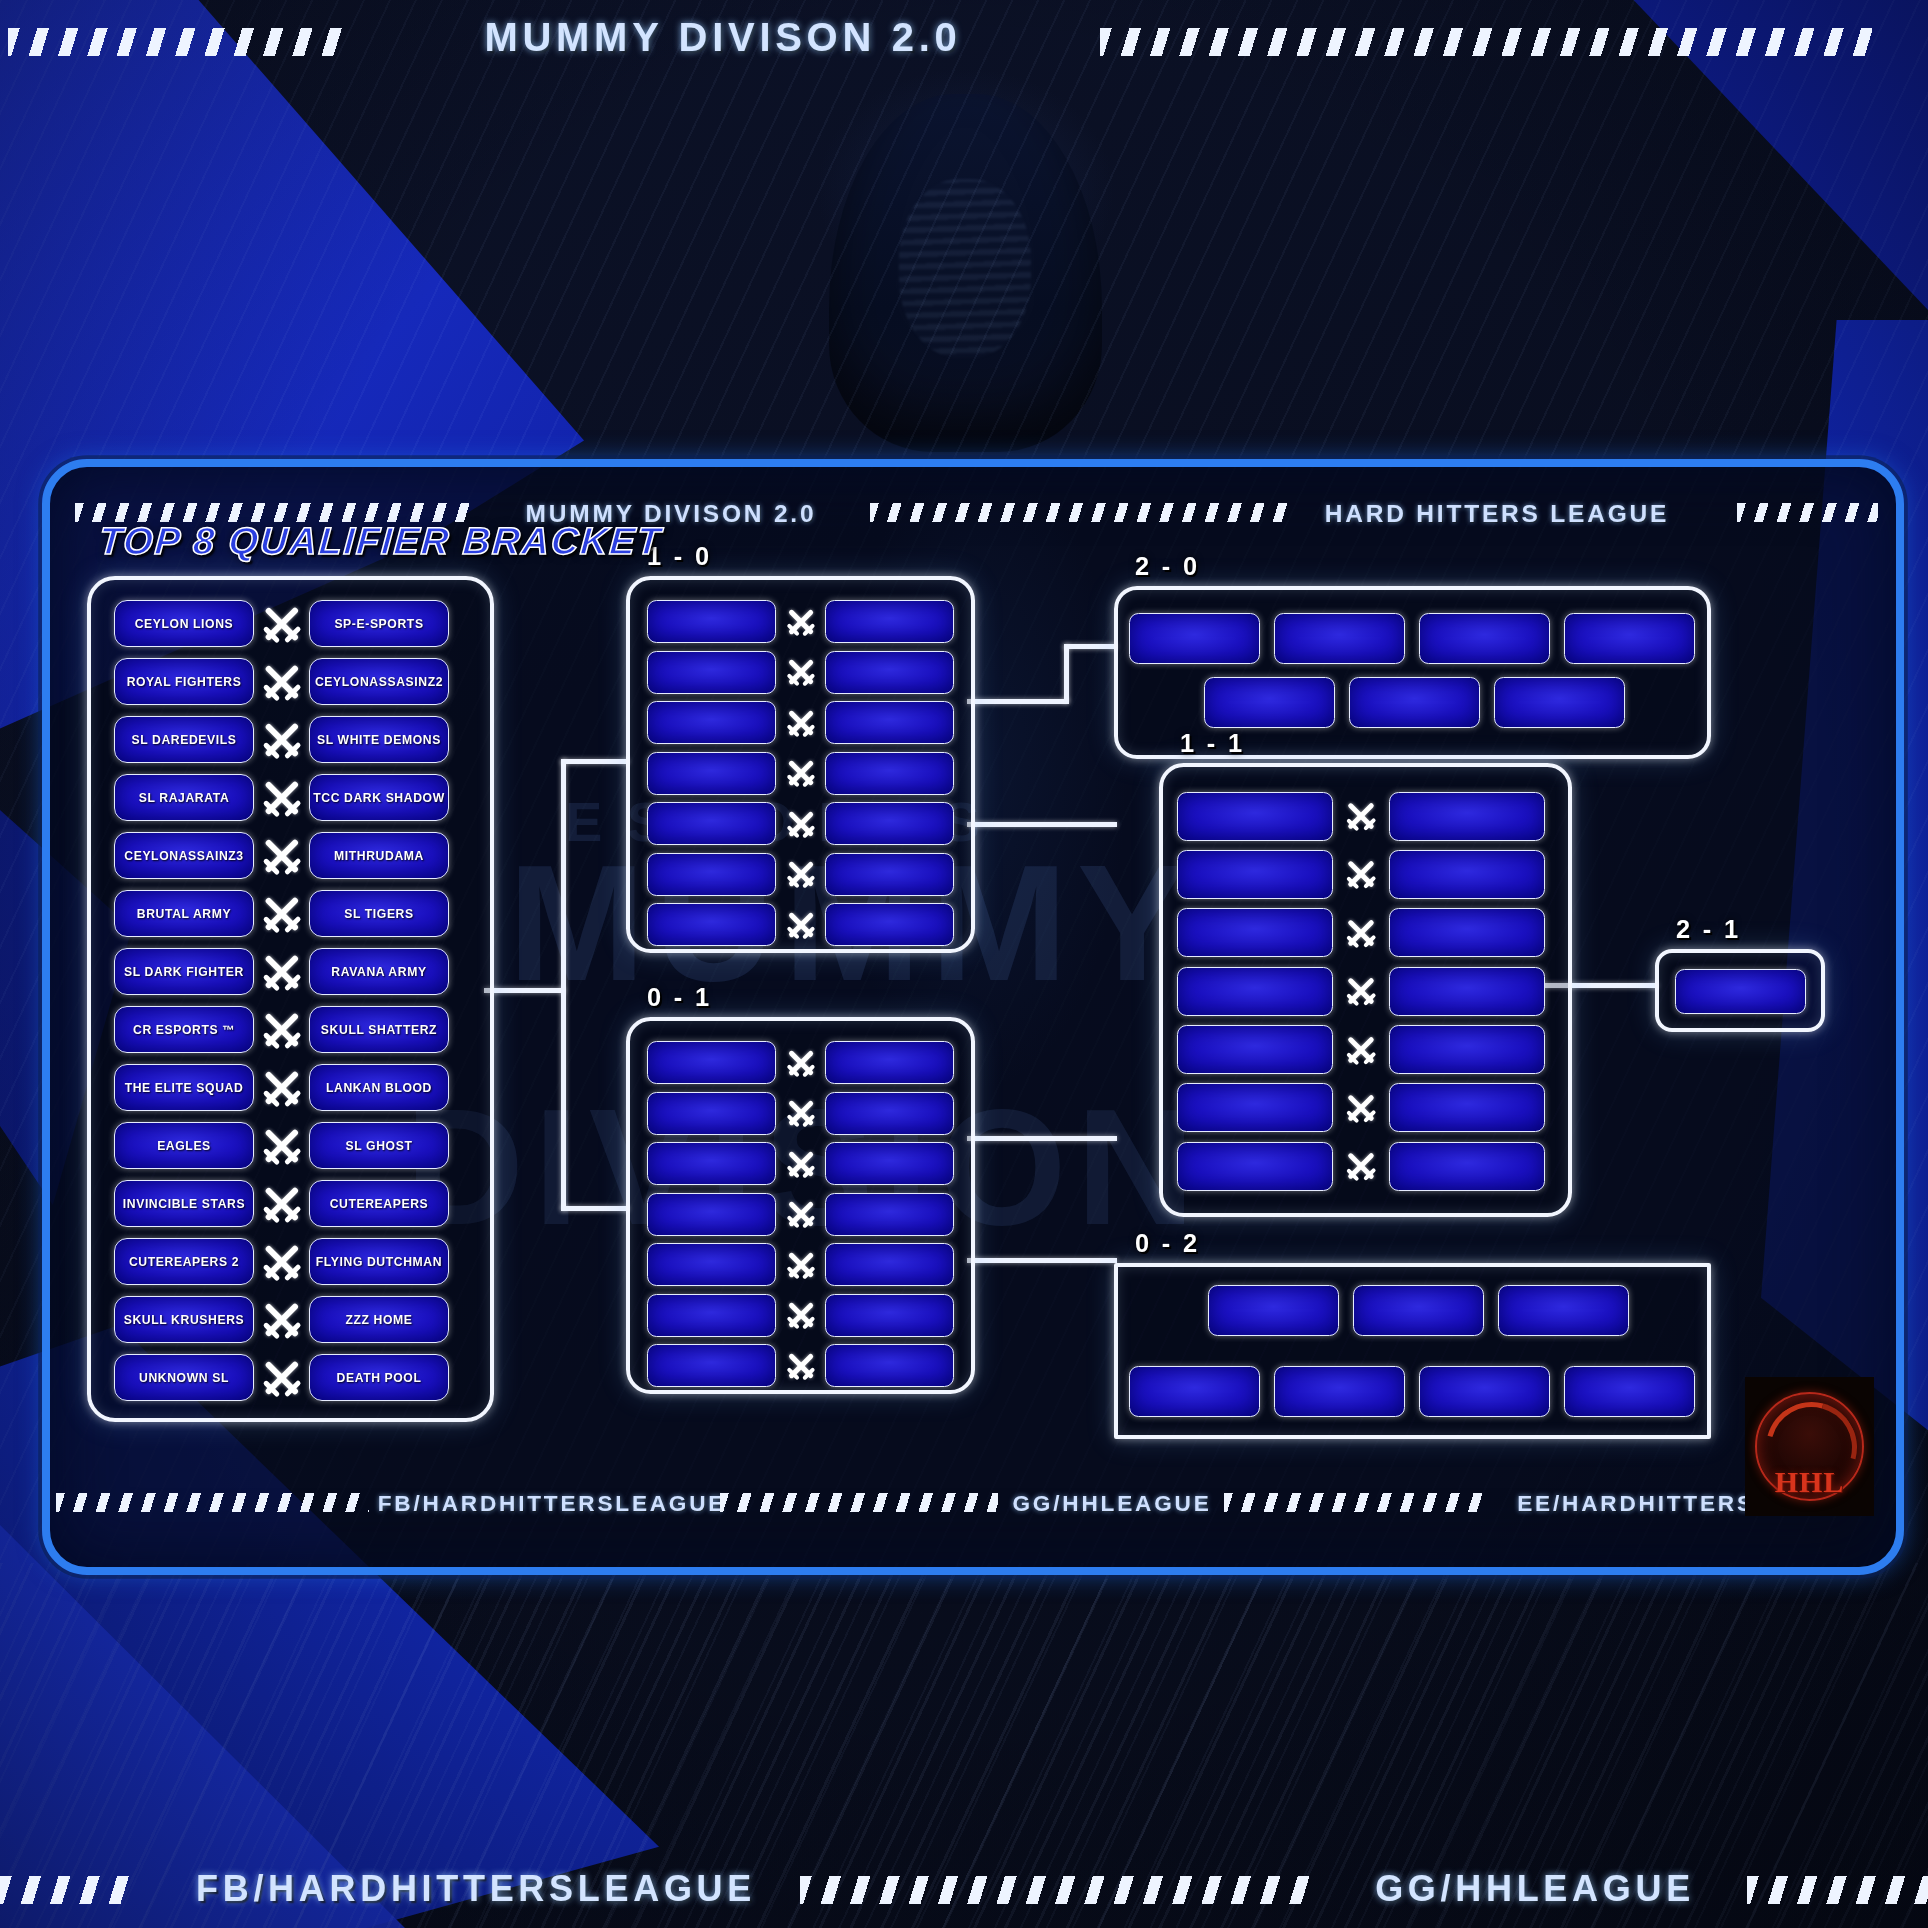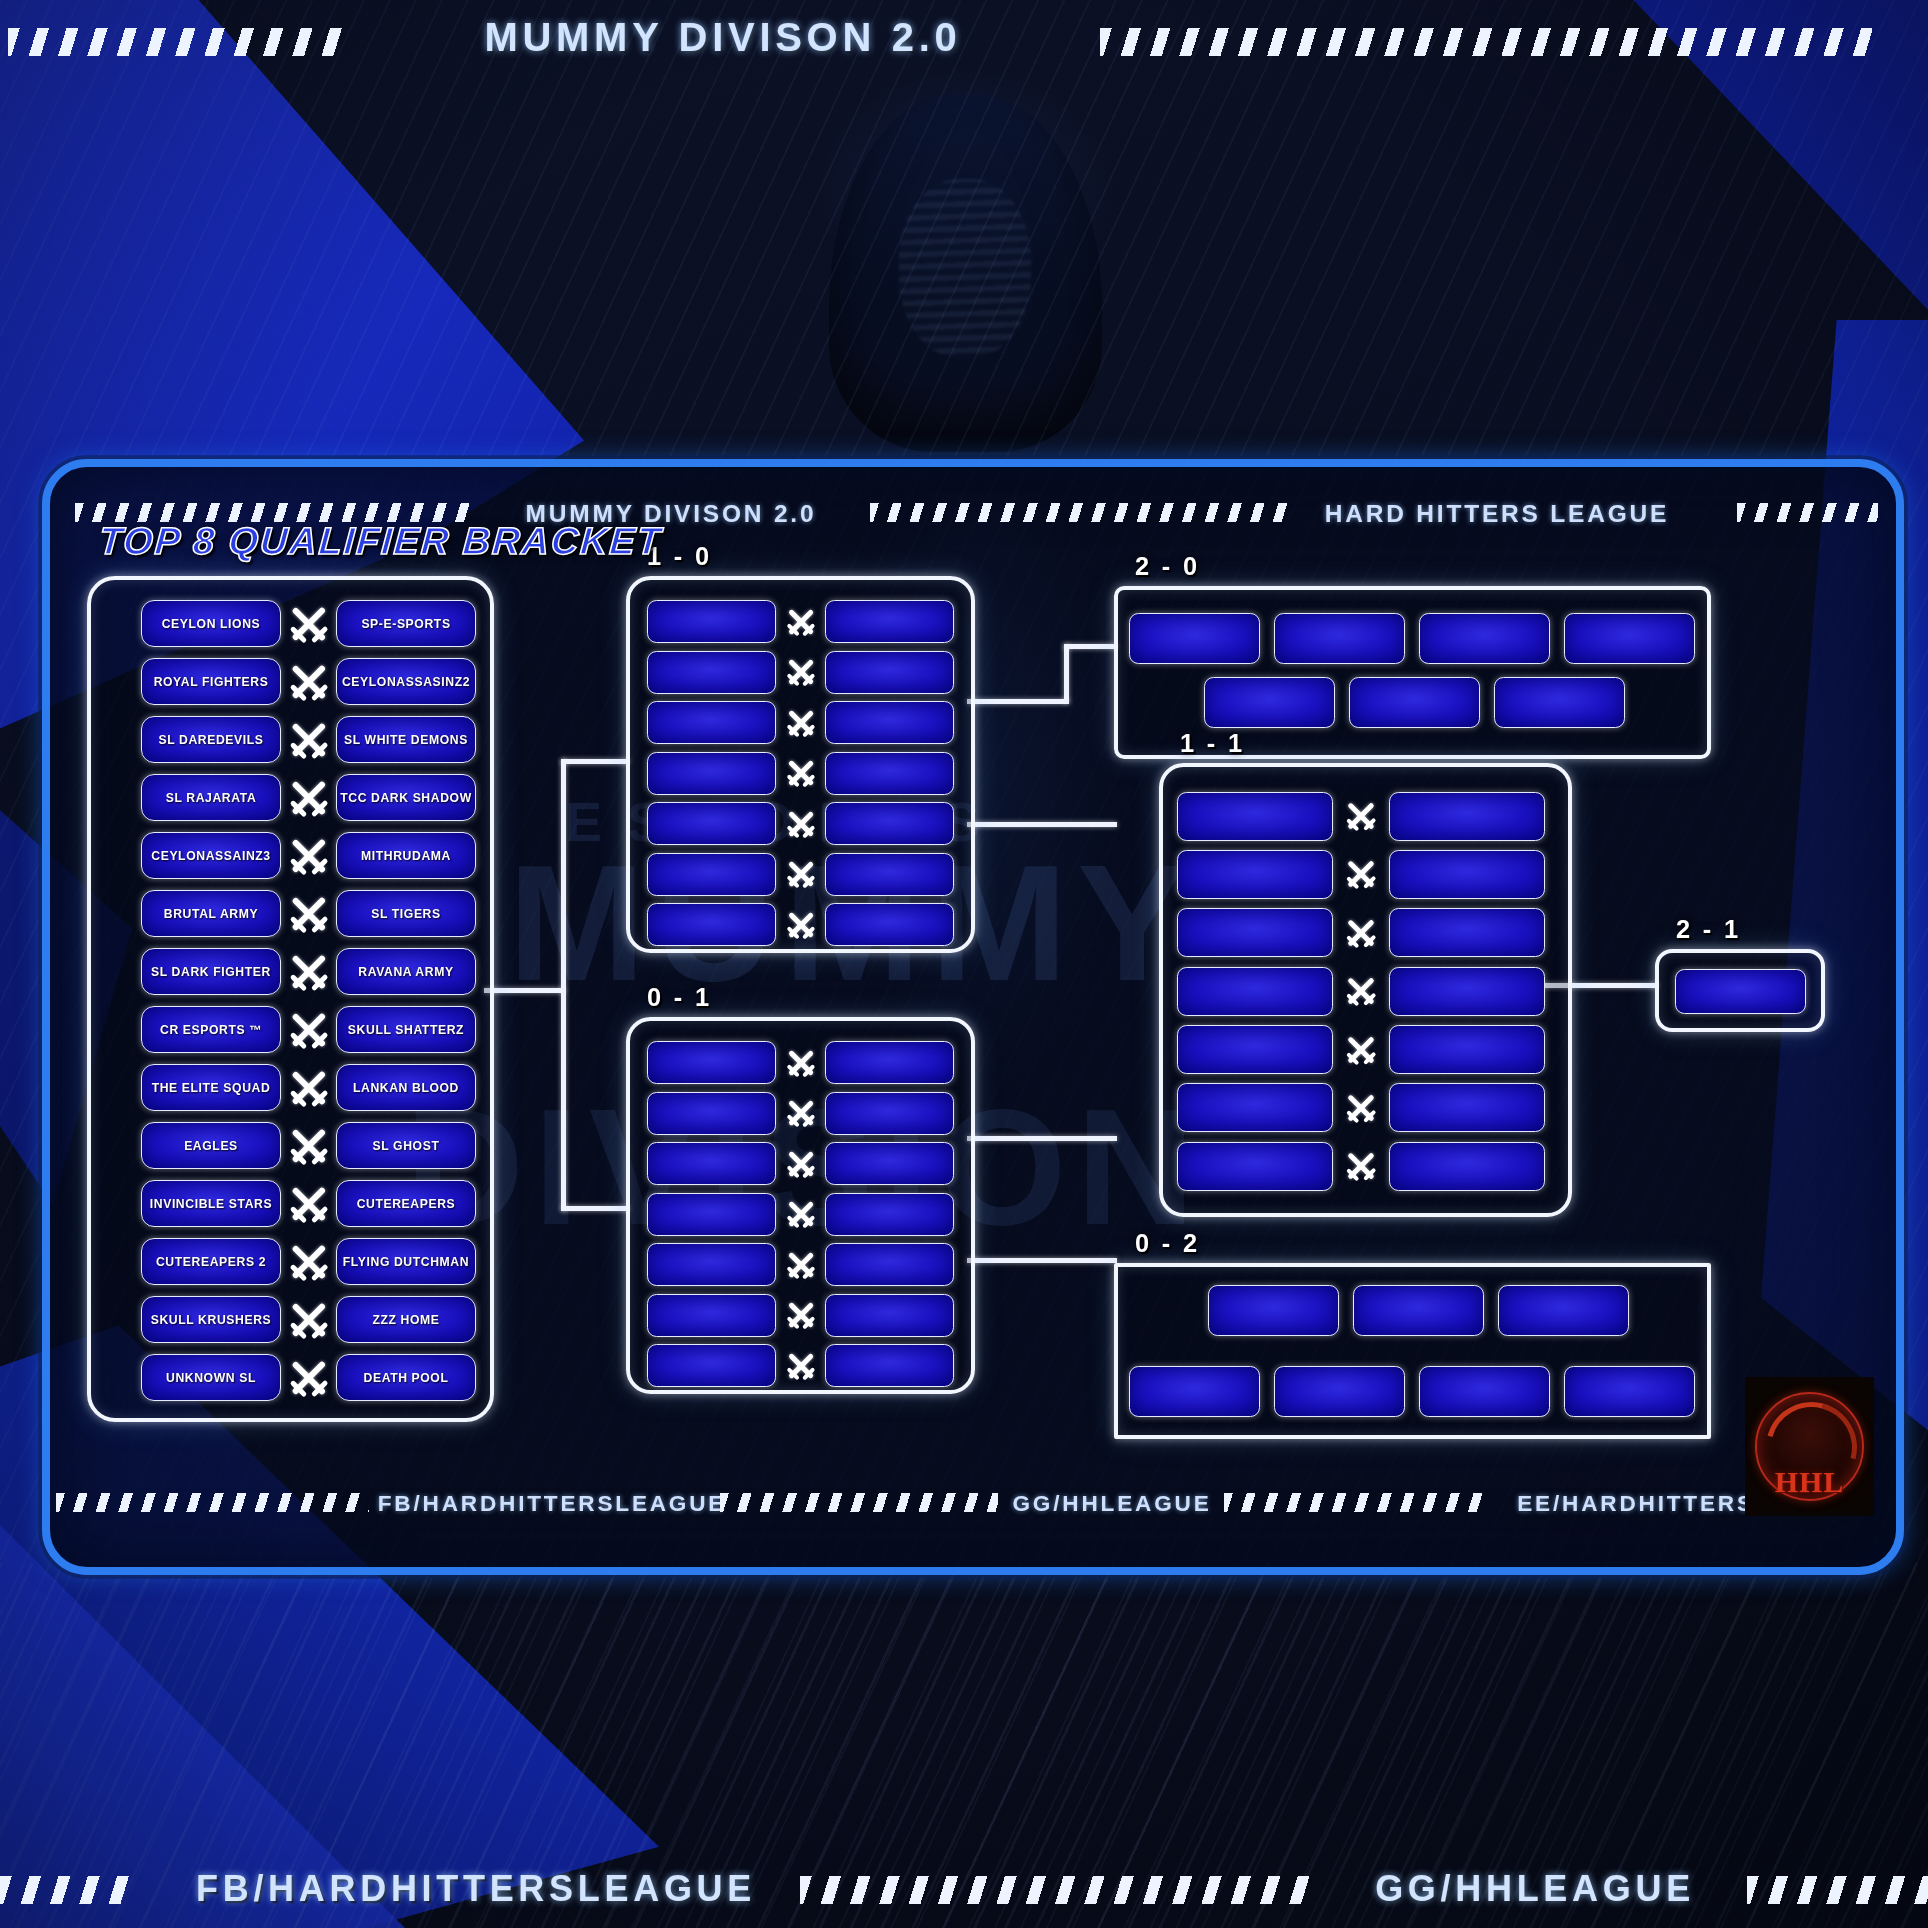--- a/index.html
+++ b/index.html
@@ -64,21 +64,21 @@
     text-shadow:1.9px 1.9px 0 #000,0 0 7.5px rgba(0,0,0,.9);white-space:nowrap;}
   .round-body{position:absolute;inset:0;display:flex;flex-direction:column;}
   
   .team-btn,.slot{background:radial-gradient(ellipse at 50% 42%,#2f2ae0 0%,#1a10c0 55%,#0a05a0 100%);
     border:1.9px solid #e6ecff;box-shadow:0 0 6.6px rgba(255,255,255,.4),inset 0 0 19px rgba(0,0,70,.55);}
   .team-btn{width:138px;height:45px;border-radius:13px;display:flex;align-items:center;justify-content:center;}
   .team-label{color:#ffffff;font-weight:700;font-size:12.2px;letter-spacing:0.6px;white-space:nowrap;
     text-shadow:0.9px 0.9px 1.9px rgba(0,0,0,.9);}
   .slot{border-radius:9.4px;}
   
-  .qual-rows{position:absolute;left:141px;top:601px;width:335px;z-index:6;display:flex;flex-direction:column;gap:13px;}
+  .qual-rows{position:absolute;left:114px;top:601px;width:335px;z-index:6;display:flex;flex-direction:column;gap:13px;}
   .match-row{display:flex;align-items:center;justify-content:space-between;height:45px;}
   
   .swords{position:relative;flex:0 0 auto;}
   .swords .blade{position:absolute;left:50%;top:50%;width:15%;height:100%;background:#fff;border-radius:2.8px;
     box-shadow:0 0 3.8px rgba(255,255,255,.6);}
   .swords .a{transform:translate(-50%,-50%) rotate(45deg);}
   .swords .b{transform:translate(-50%,-50%) rotate(-45deg);}
   .swords .blade::after{content:"";position:absolute;bottom:10%;left:50%;transform:translateX(-50%);
     width:300%;height:12%;background:#fff;border-radius:2.8px;}
   .swords-lg{width:43px;height:43px;}
@@ -477,21 +477,21 @@
     <div class="slot"></div>
     <span class="swords swords-sm">
       <i class="blade a"></i>
             <i class="blade b"></i>
     </span>
     <div class="slot"></div>
   </div>
 </div>
   </div>
 
-  <div class="group-box r20" style="left:1114px;top:586px;width:589px;height:165px;border-radius:10px;">
+  <div class="group-box r20" style="left:1114px;top:586px;width:589px;height:165px;border-radius:23px;">
     <div class="round-label">2 - 0</div>
     <div class="round-body">
         <div class="grid-row">
           <div class="slot"></div>
           <div class="slot"></div>
           <div class="slot"></div>
           <div class="slot"></div>
         </div>
         <div class="grid-row">
           <div class="slot"></div>

